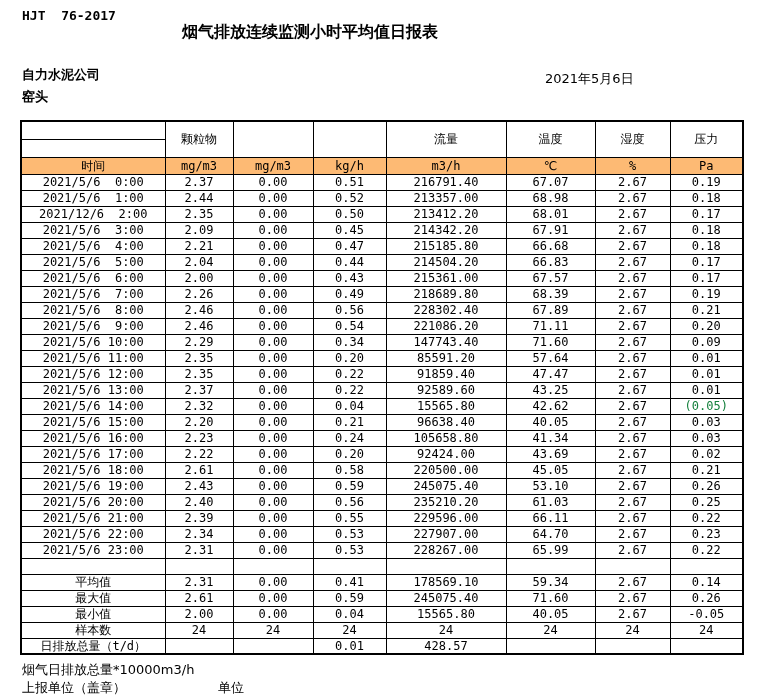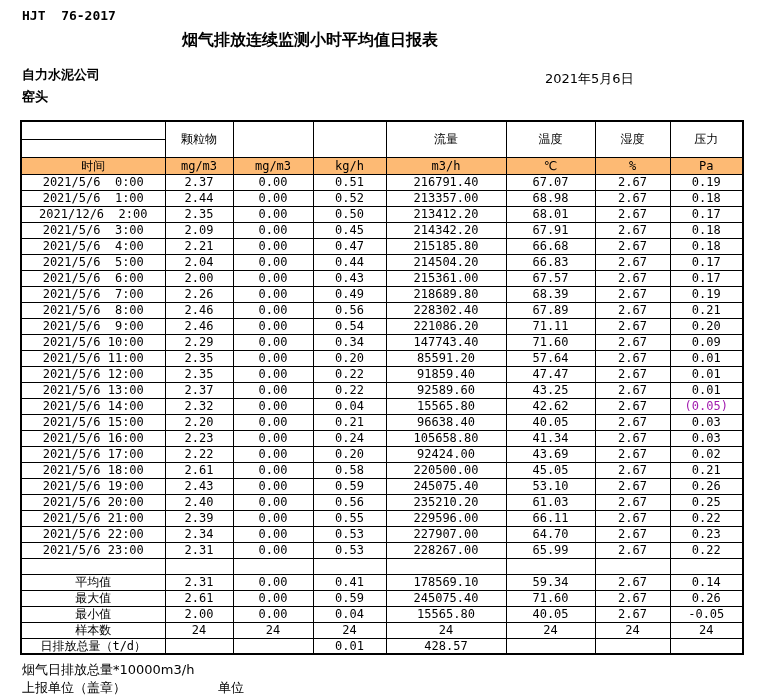--- a/index.html
+++ b/index.html
@@ -11,21 +11,21 @@
     font-family:"DejaVu Sans Mono","DejaVu Sans",monospace;
     color:#000000;
     overflow:hidden;
   }
   .std-code {
     position:absolute; left:22px; top:8px;
     font-size:13px; font-weight:bold; white-space:pre;
     font-family:"DejaVu Sans Mono",monospace;
   }
   .title {
-    position:absolute; left:0; top:30px; width:620px;
+    position:absolute; left:0; top:22px; width:620px;
     text-align:center; font-weight:bold; font-size:16px;
     font-family:"DejaVu Sans","Liberation Sans",sans-serif;
   }
   .company {
     position:absolute; left:22px; top:66px;
     font-size:13px; font-weight:bold;
     font-family:"DejaVu Sans","Liberation Sans",sans-serif;
   }
   .point-name {
     position:absolute; left:22px; top:88px;
@@ -54,21 +54,21 @@
     padding:0 2px;
     overflow:hidden;
     white-space:pre;
     font-family:"DejaVu Sans Mono","DejaVu Sans",monospace;
   }
   tr.band-row td { height:18px;margin-top:26px; }
   tr.green-row td {
     background:#fdba74;
     height:17px;
   }
-  td.neg { color:#a21caf; }
+  td.neg { color:#15803d; }
   .footer-note {
     position:absolute; left:22px; top:661px;
     font-size:13px;
     font-family:"DejaVu Sans","Liberation Sans",sans-serif;
   }
   .footer-report-unit {
     position:absolute; left:22px; top:679px;
     font-size:13px;
     font-family:Liberation Sans, sans-serif;
   }

